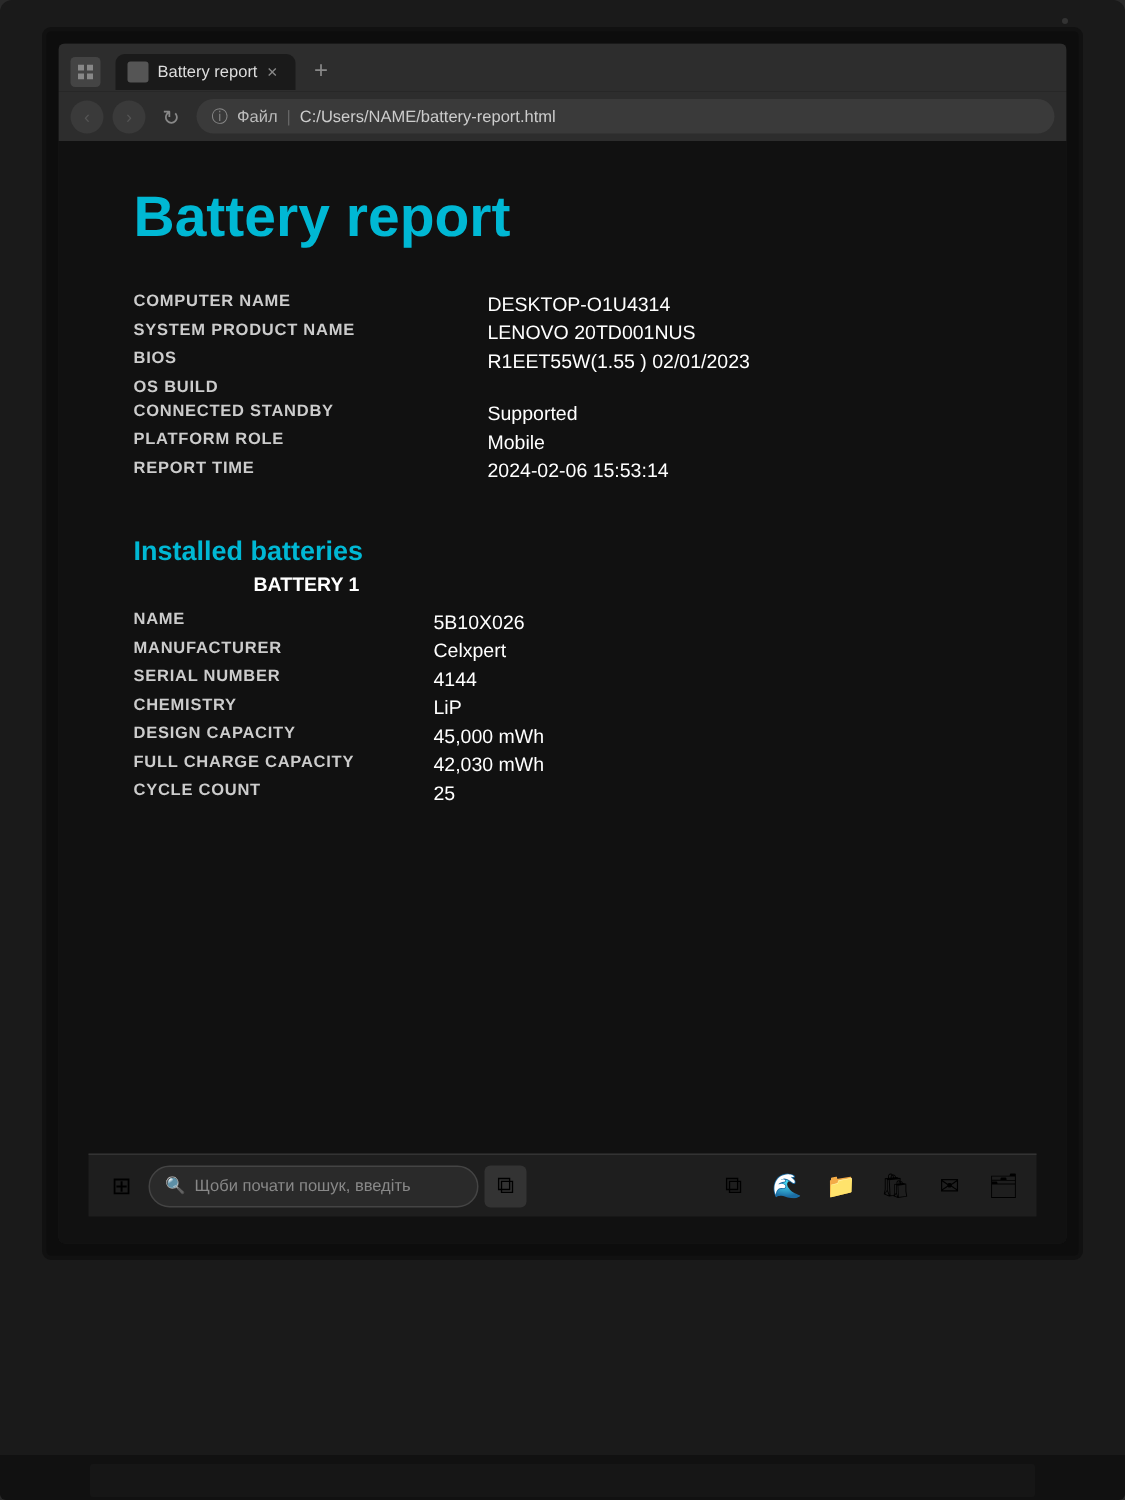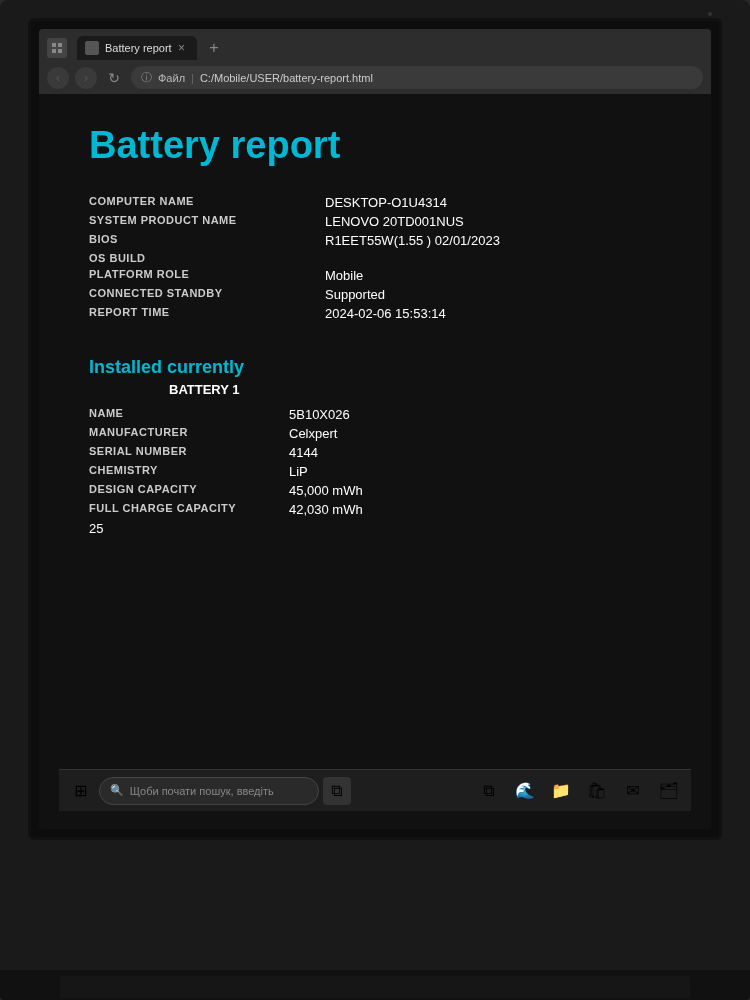--- a/index.html
+++ b/index.html
@@ -384,21 +384,21 @@
         <div class="nav-btn disabled">
           <span>›</span>
         </div>
         <div class="reload-btn">
           <span>↻</span>
         </div>
         <div class="url-bar">
           <span class="url-info-icon">ⓘ</span>
           <span class="url-label">Файл</span>
           <span style="color:#666;font-size:11px;">|</span>
-          <span class="url-path">C:/Mobile/USER/battery-report.html</span>
+          <span class="url-path">C:/Users/NAME/battery-report.html</span>
         </div>
       </div>
 
       <div class="page-content">
 
         <h1 class="page-title">Battery report</h1>
 
         <div class="info-table" id="system-info-rows">
             <div class="info-row">
     <span class="info-label">COMPUTER NAME</span>
@@ -409,35 +409,35 @@
     <span class="info-value">LENOVO 20TD001NUS</span>
   </div>
             <div class="info-row">
     <span class="info-label">BIOS</span>
     <span class="info-value">R1EET55W(1.55 ) 02/01/2023</span>
   </div>
             <div class="info-row">
     <span class="info-label">OS BUILD</span>
   </div>
             <div class="info-row">
+    <span class="info-label">CONNECTED STANDBY</span>
+    <span class="info-value">Supported</span>
+  </div>
+            <div class="info-row">
     <span class="info-label">PLATFORM ROLE</span>
     <span class="info-value">Mobile</span>
   </div>
             <div class="info-row">
-    <span class="info-label">CONNECTED STANDBY</span>
-    <span class="info-value">Supported</span>
-  </div>
-            <div class="info-row">
     <span class="info-label">REPORT TIME</span>
     <span class="info-value">2024-02-06  15:53:14</span>
   </div>
           </div>
 
         <div>
-          <h2 class="section-title">Installed currently</h2>
+          <h2 class="section-title">Installed batteries</h2>
           <div class="battery-header">BATTERY 1</div>
           <div id="battery-rows">
               <div class="battery-row">
     <span class="battery-label">NAME</span>
     <span class="battery-value">5B10X026</span>
   </div>
               <div class="battery-row">
     <span class="battery-label">MANUFACTURER</span>
     <span class="battery-value">Celxpert</span>
   </div>
@@ -451,20 +451,21 @@
   </div>
               <div class="battery-row">
     <span class="battery-label">DESIGN CAPACITY</span>
     <span class="battery-value">45,000 mWh</span>
   </div>
               <div class="battery-row">
     <span class="battery-label">FULL CHARGE CAPACITY</span>
     <span class="battery-value">42,030 mWh</span>
   </div>
               <div class="battery-row">
+    <span class="battery-label">CYCLE COUNT</span>
     <span class="battery-value">25</span>
   </div>
             </div>
         </div>
 
       </div>
 
     </div>
 
     <div class="taskbar">

